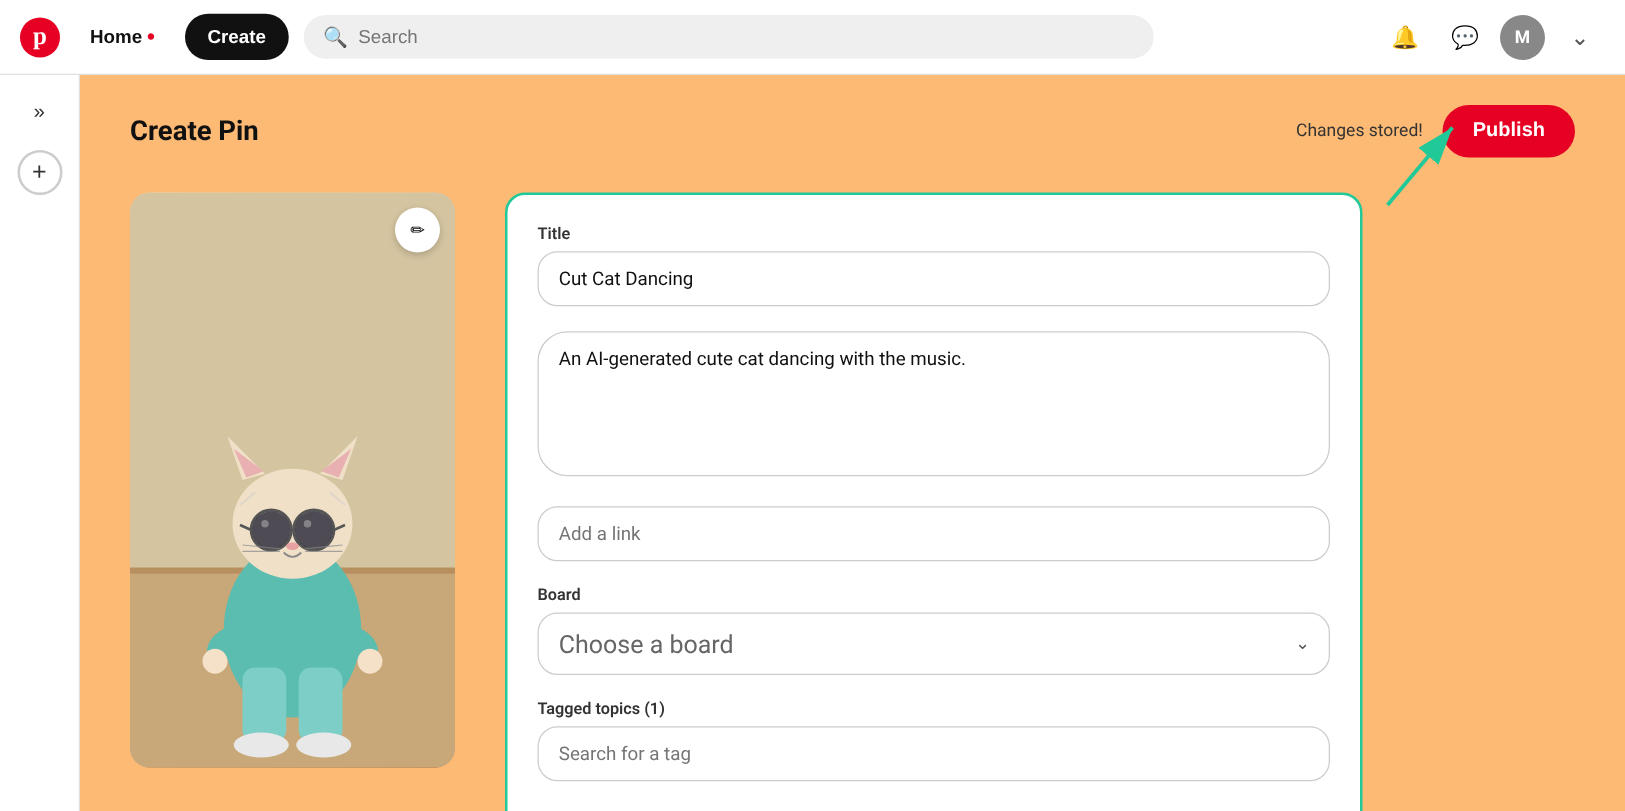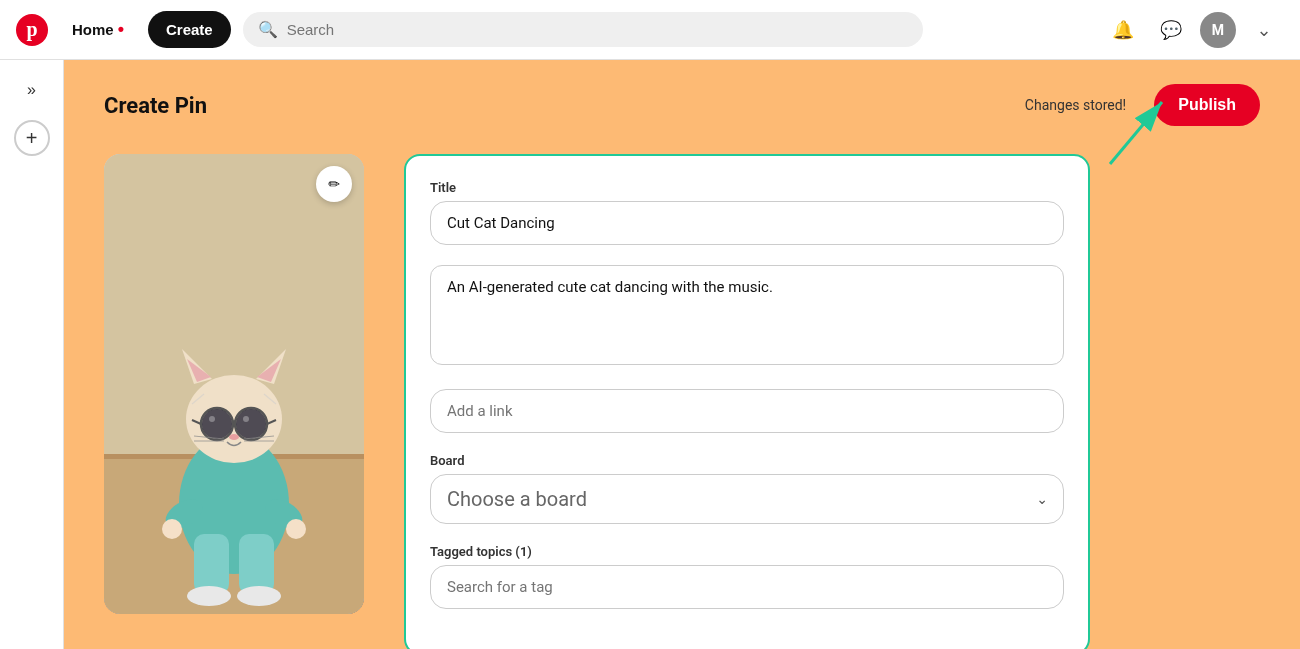--- a/index.html
+++ b/index.html
@@ -58,21 +58,21 @@
     }
 
     
     .main-content {
       flex: 1; background: #fdba74; padding: 24px 40px; overflow-y: auto;
     }
     .page-header {
       display: flex; align-items: center; justify-content: space-between; margin-bottom: 28px;
     }
     .page-title { font-size: 22px; font-weight: 700; color: #111; }
-    .header-right { display: flex; align-items: center; gap: 28px; }
+    .header-right { display: flex; align-items: center; gap: 16px; }
     .changes-stored { font-size: 14px; color: #333; }
     .publish-btn {
       background: #e60023; color: #fff; border: none; border-radius: 24px;
       padding: 12px 24px; font-size: 16px; font-weight: 700; cursor: pointer;
     }
 
     
     .content-area { display: flex; gap: 40px; align-items: flex-start; }
 
     
@@ -101,23 +101,23 @@
       background: #fff; position: relative;
     }
     .form-group { margin-bottom: 20px; }
     .form-label { font-size: 13px; font-weight: 600; color: #333; margin-bottom: 6px; display: block; }
     .form-input {
       width: 100%; border: 1.5px solid #ccc; border-radius: 16px;
       padding: 12px 16px; font-size: 15px; outline: none; color: #111;
       font-family: inherit;
     }
     .form-textarea {
-      width: 100%; border: 1.5px solid #ccc; border-radius: 12px;
+      width: 100%; border: 1.5px solid #ccc; border-radius: 24px;
       padding: 12px 16px; font-size: 15px; outline: none; color: #111;
-      font-family: inherit; resize: none; height: 100px;
+      font-family: inherit; resize: none; height: 116px;
     }
     .form-select-wrap { position: relative; }
     .form-select {
       width: 100%; border: 1.5px solid #ccc; border-radius: 16px;
       padding: 12px 16px; font-size: 20px; outline: none; color: #666;
       font-family: inherit; appearance: none; background: #fff; cursor: pointer;
     }
     .select-chevron {
       position: absolute; right: 16px; top: 50%; transform: translateY(-50%);
       pointer-events: none; color: #555; font-size: 14px;

